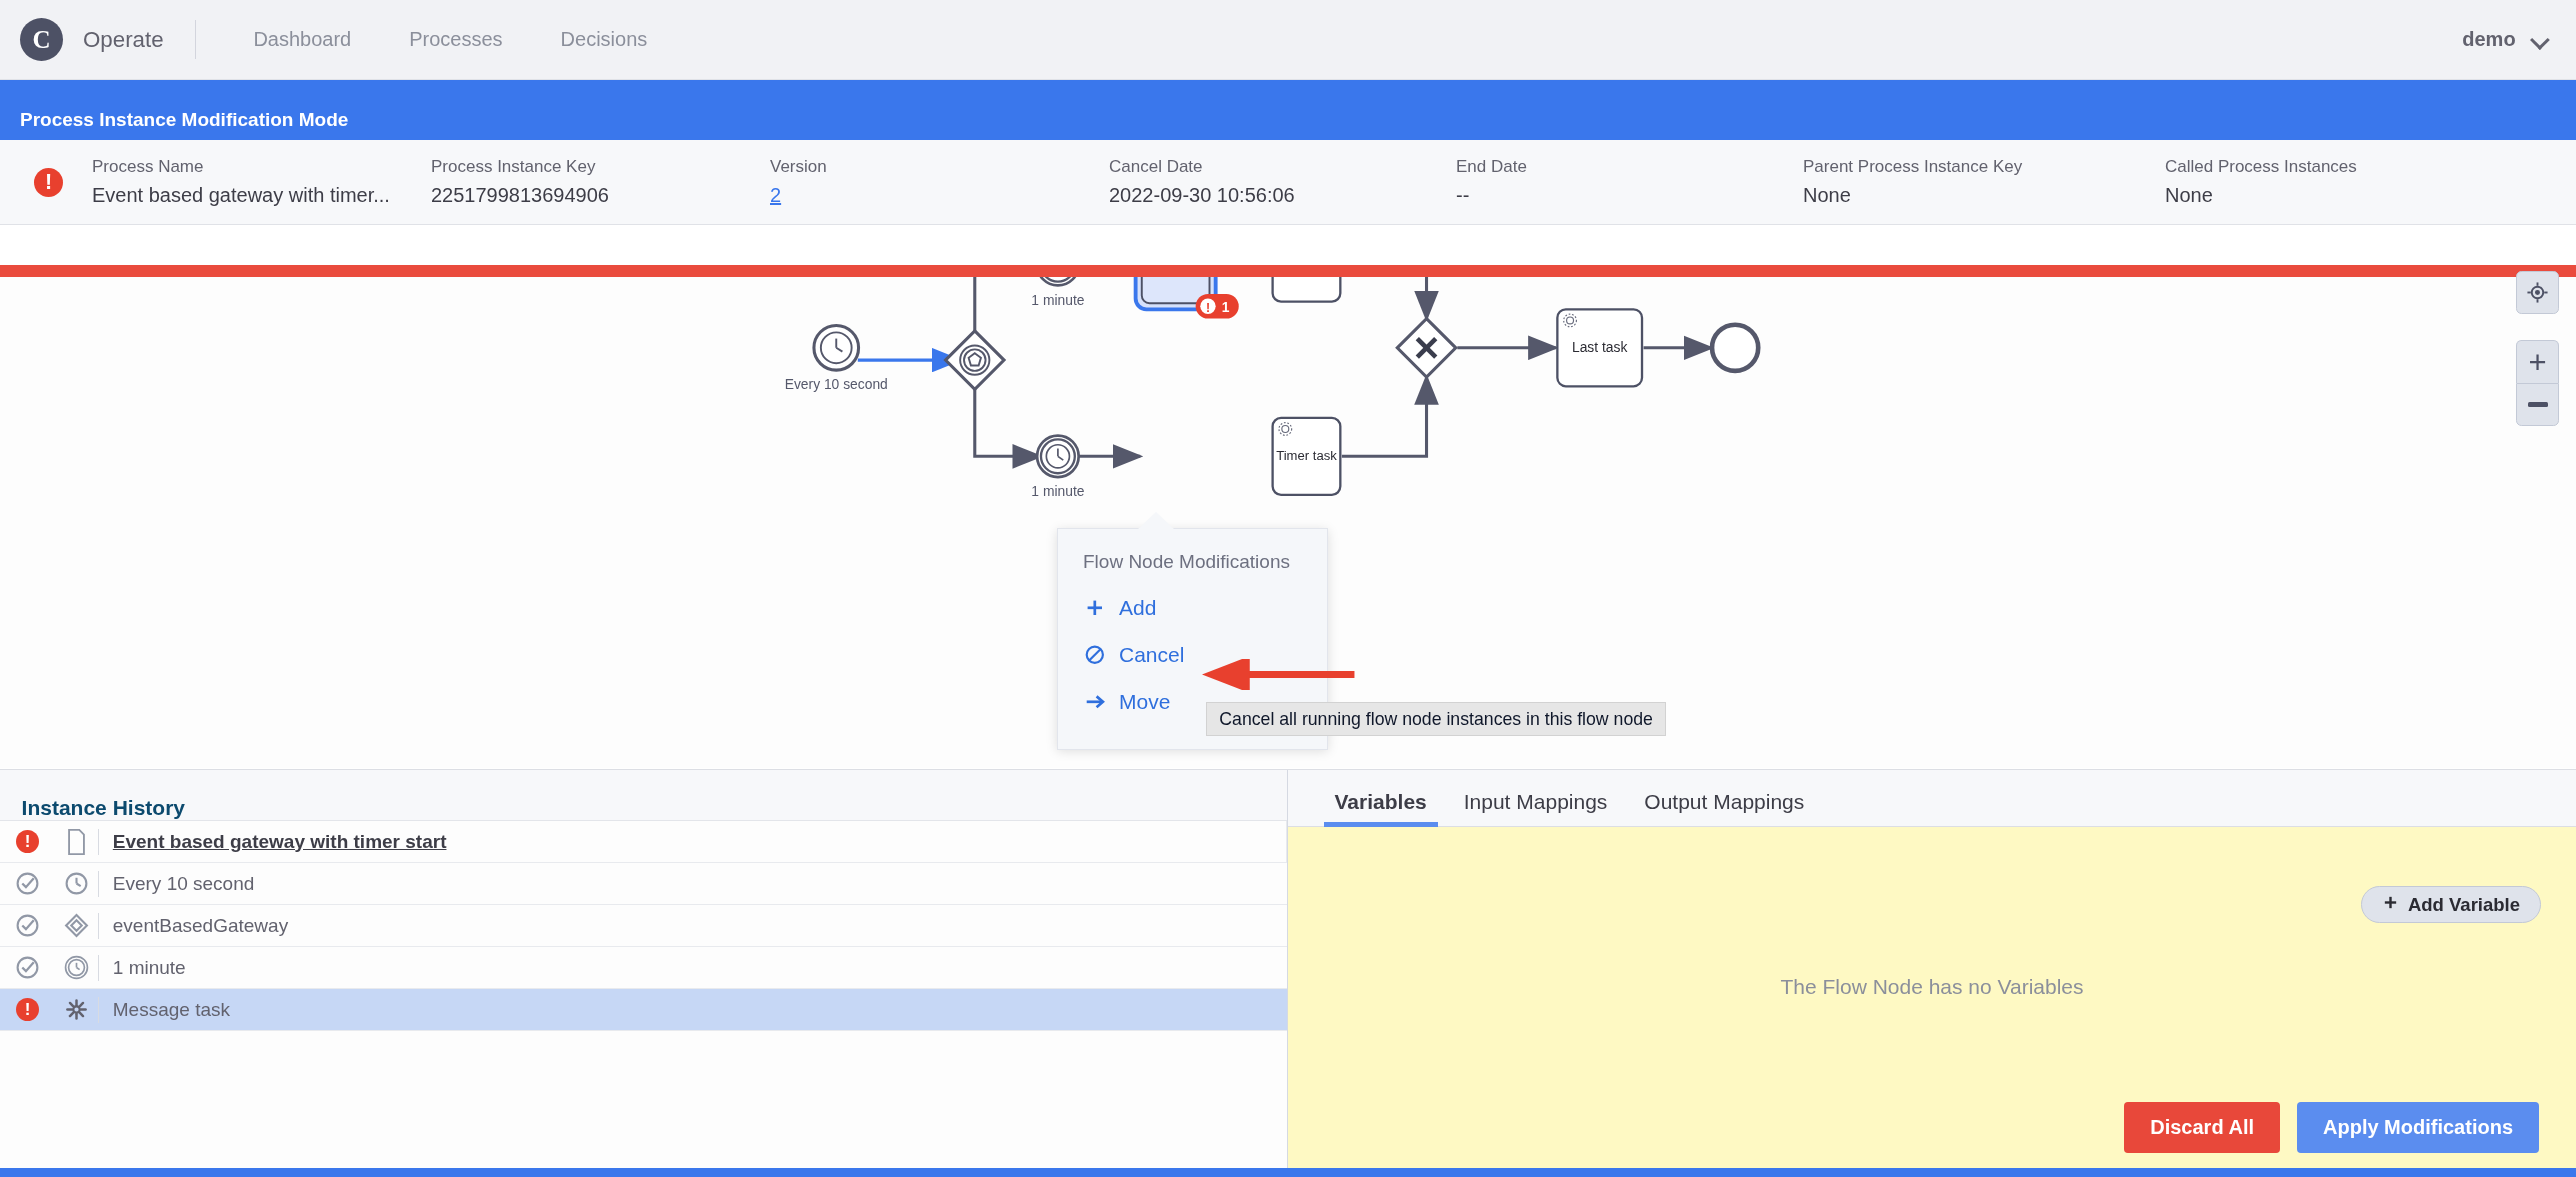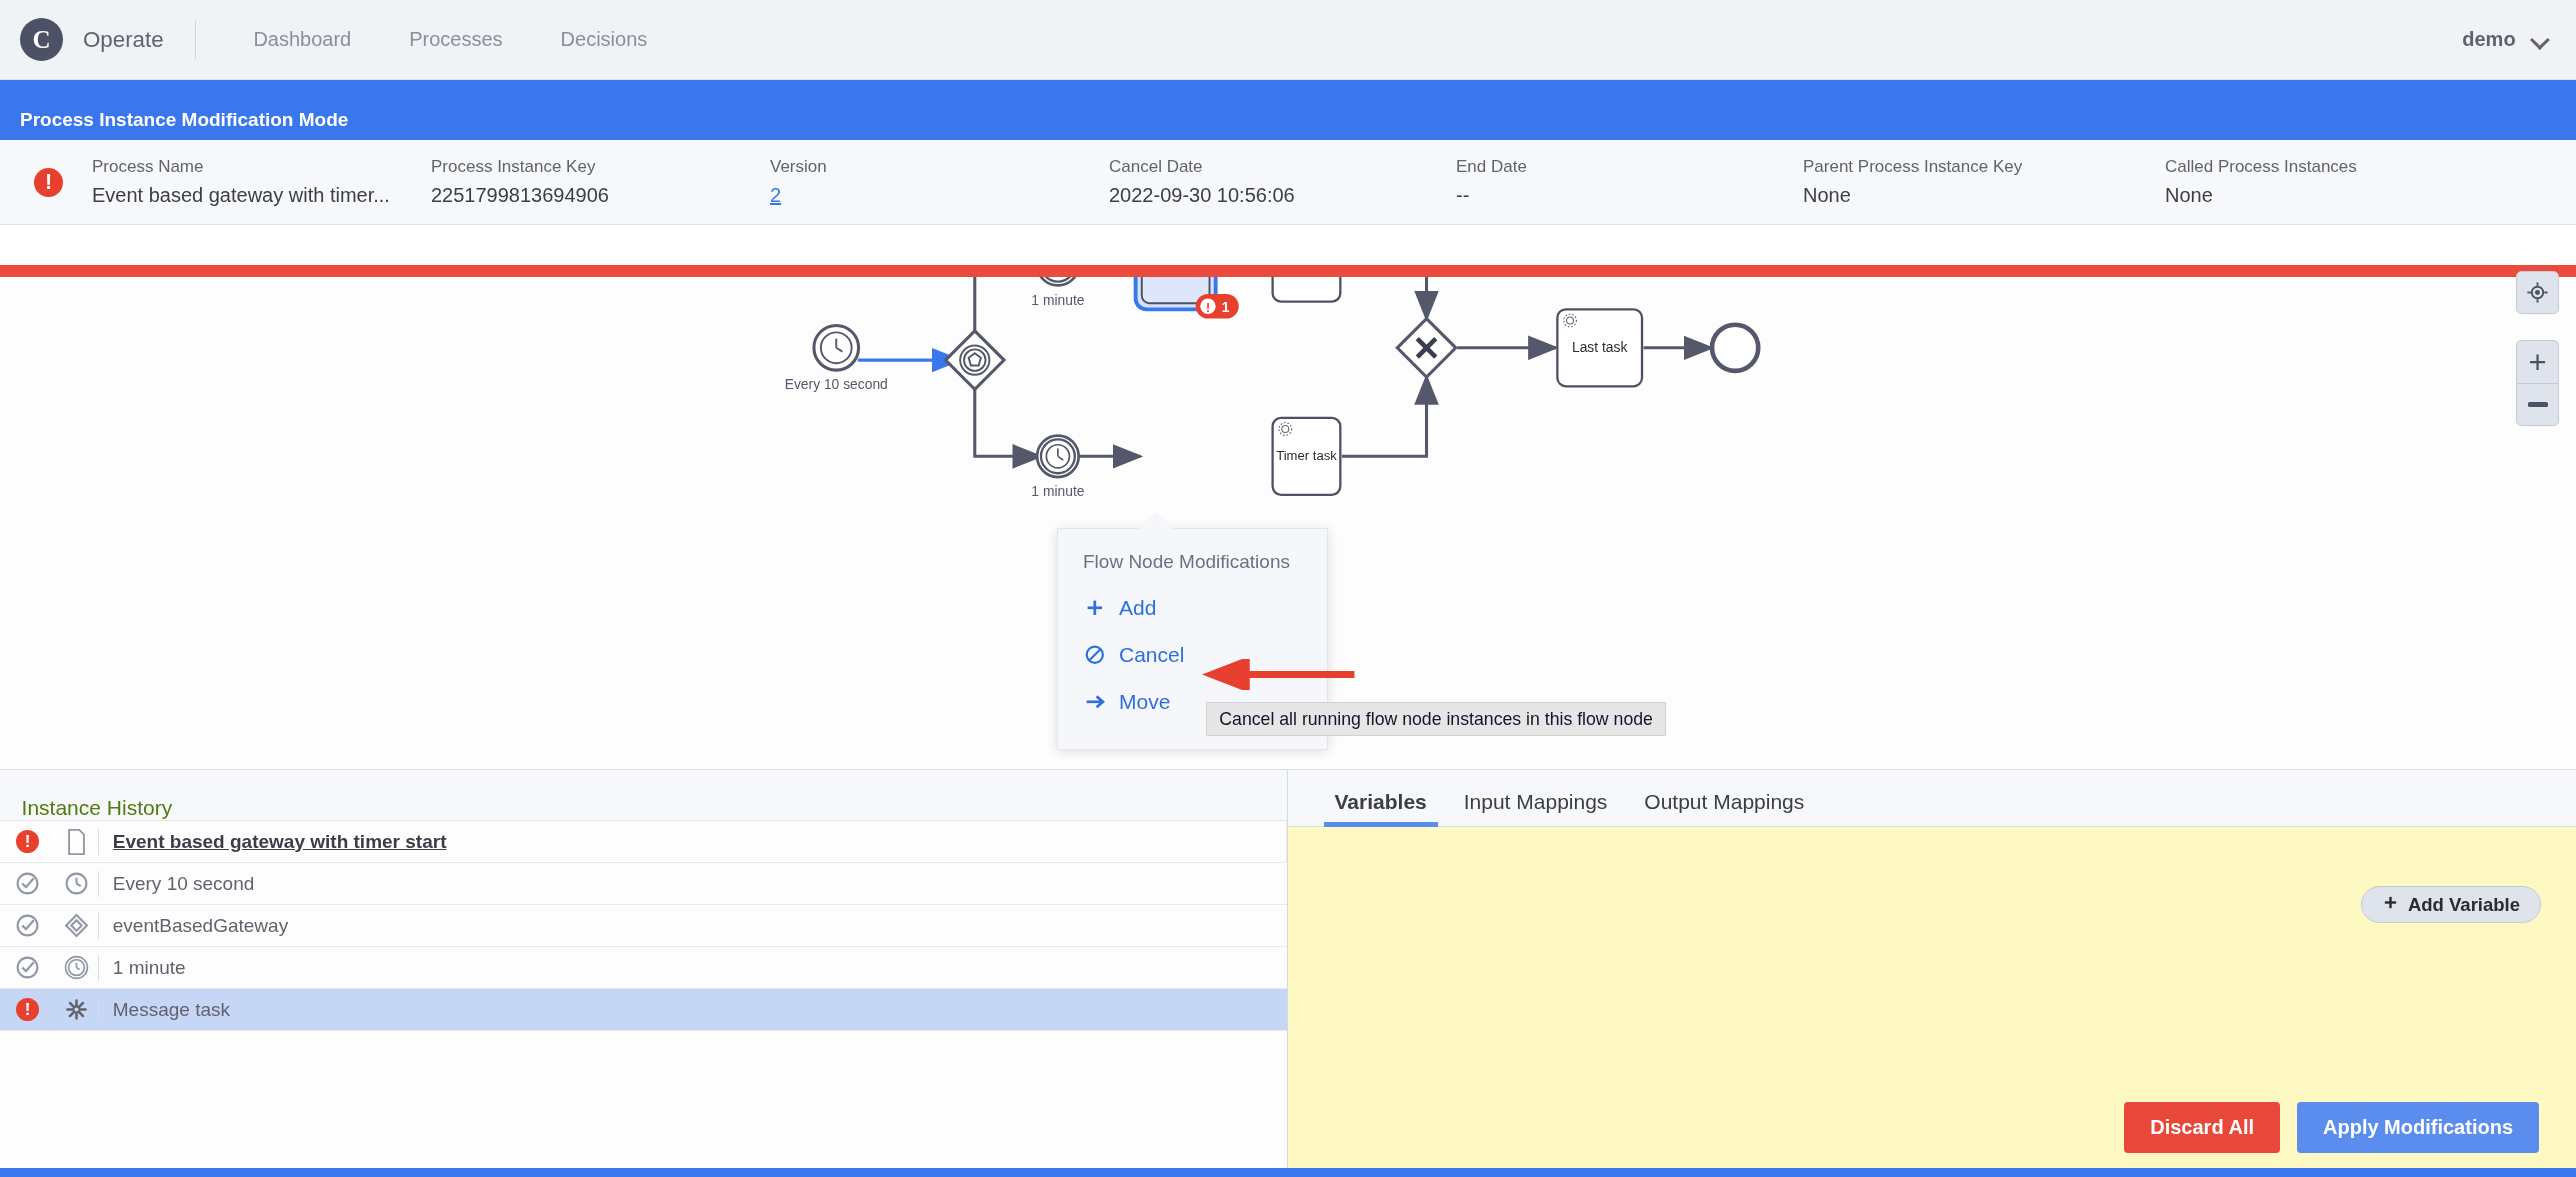--- a/index.html
+++ b/index.html
@@ -158,21 +158,21 @@
     display: flex; border-top: 0.8px solid #dcdee4; background: #fff;
   }
   .history-pane {
     width: 1288px; height: 100%; background: #fdfdfd;
     border-right: 1.5px solid #d5d9e2; display: flex; flex-direction: column;
   }
   .history-header {
     height: 51px; display: flex; align-items: center;
     padding-left: 21.6px; border-bottom: 0.8px solid #e3e5ea; background: #f7f8fa;
   }
-  .history-title { font-size: 21px; font-weight: 400; color: #4d7c0f; margin-top: 26px; }
+  .history-title { font-size: 21px; font-weight: 700; color: #0c4a6e; margin-top: 26px; }
   .history-rows { flex: 1; overflow: hidden; }
   .h-row {
     height: 42px; display: flex; align-items: center;
     border-bottom: 0.8px solid #e8eaee;
   }
   .h-row.selected { background: #c6d7f5; }
   .h-state { width: 55px; display: flex; align-items: center; justify-content: center; }
   .h-gicon { width: 43px; display: flex; align-items: center; justify-content: center; }
   .h-sep { width: 0.8px; height: 26px; background: #d8dbe2; }
   .h-label { font-size: 19px; color: #62626e; margin-left: 14px; }
@@ -603,20 +603,21 @@
     <div class="vars-body">
       <div class="add-var-btn">
         <span>
           <svg width="17" height="17" viewBox="0 0 24 24">
             <line x1="12" y1="4" x2="12" y2="20" stroke="#2b2b33" stroke-width="3.4"></line>
             <line x1="4" y1="12" x2="20" y2="12" stroke="#2b2b33" stroke-width="3.4"></line>
           </svg>
         </span>
         <span>Add Variable</span>
       </div>
+      <div class="empty-msg">The Flow Node has no Variables</div>
     </div>
   </div>
 </div>
 
 <div class="action-bar">
   <button class="btn btn-discard">Discard All</button>
   <button class="btn btn-apply">Apply Modifications</button>
 </div>
 <div class="footer-strip"></div>
 

